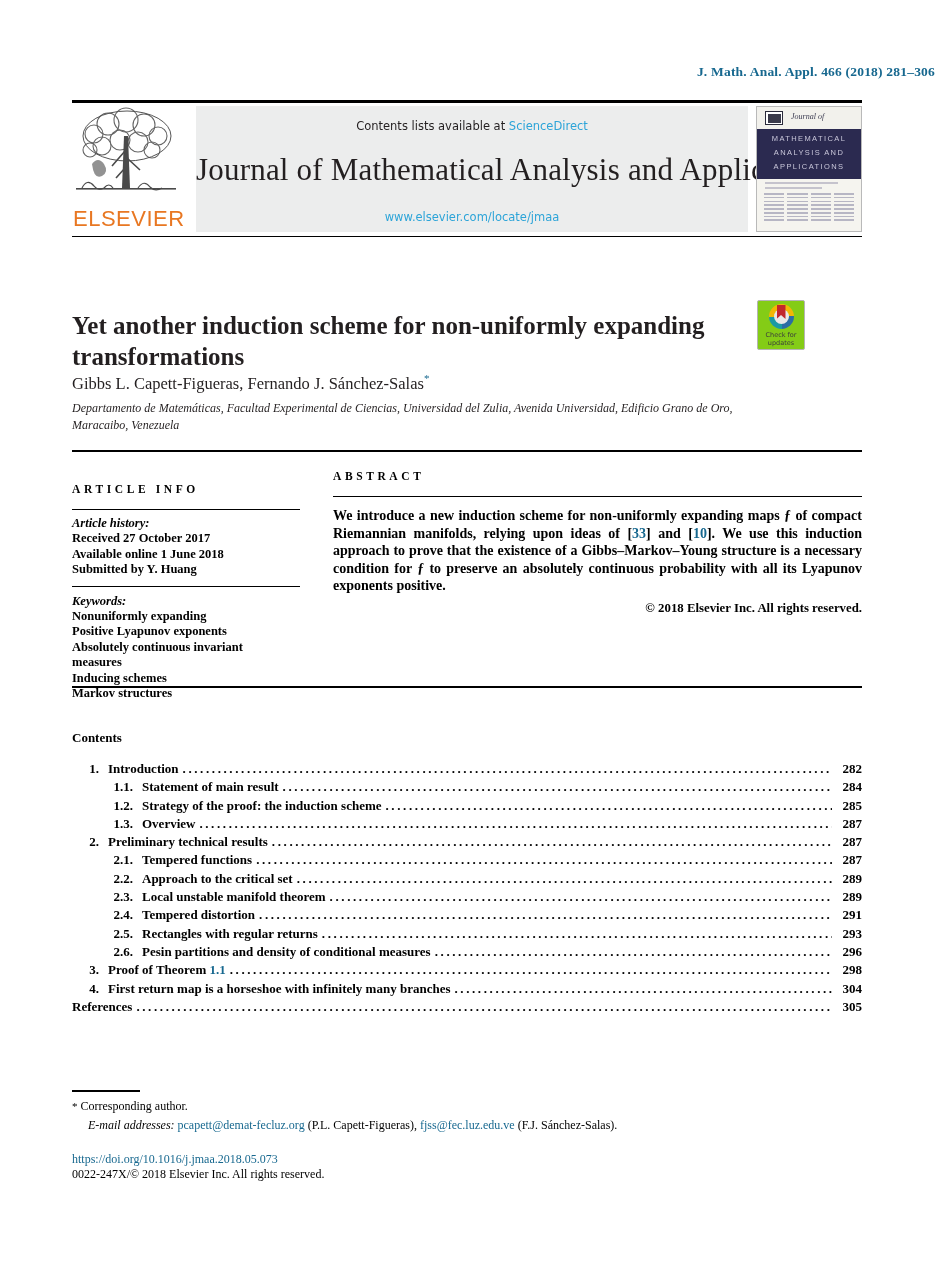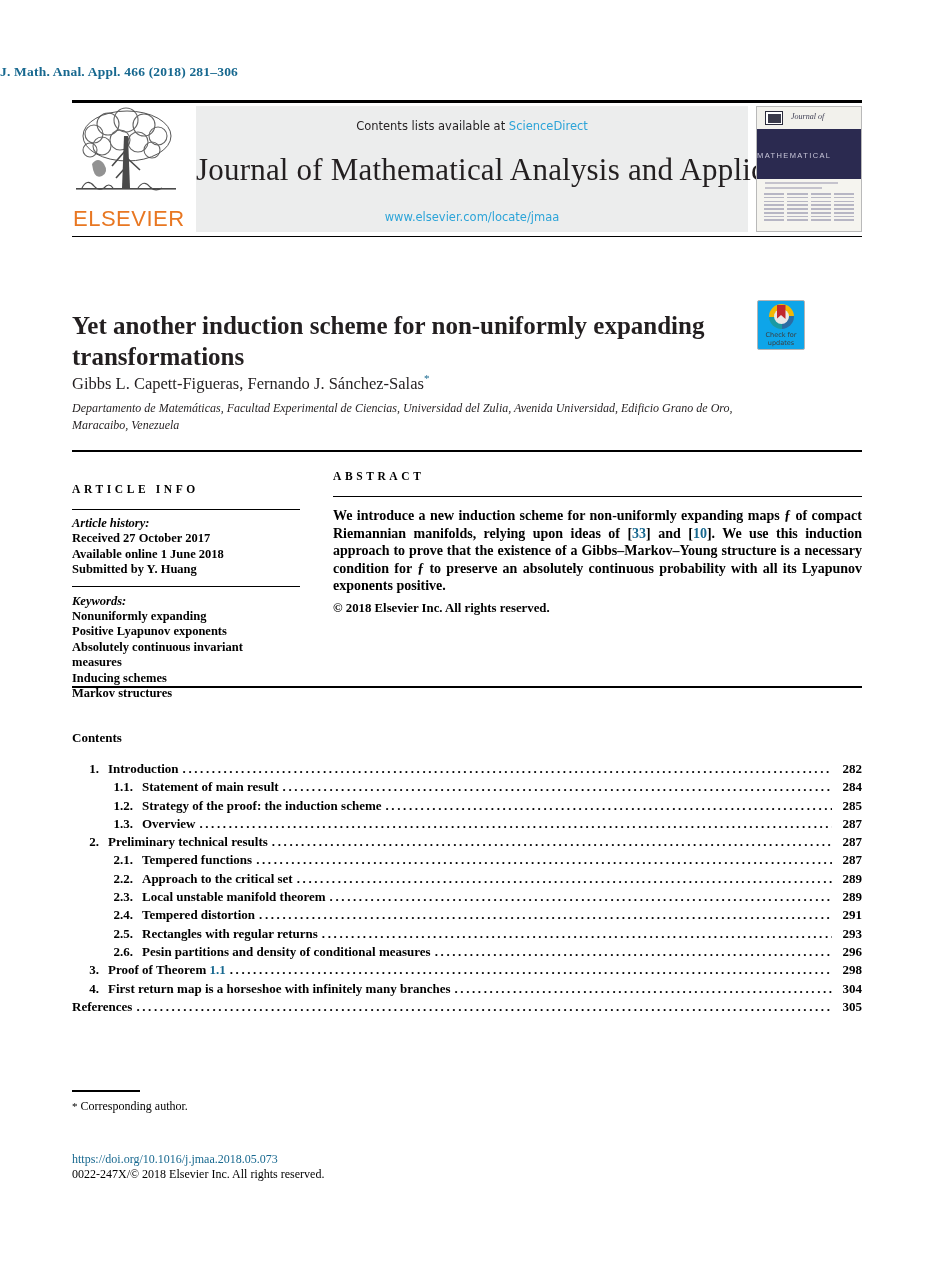--- a/index.html
+++ b/index.html
@@ -12,21 +12,21 @@
     position: relative;
     font-family: "Liberation Serif", "DejaVu Serif", serif;
     color: #000000;
     overflow: hidden;
   }
   .page { position: absolute; left: 0; top: 0; width: 935px; height: 1266px; }
 
   
   .runninghead {
     position: absolute; left: 0; top: 64px; width: 935px;
-    text-align: left;
+    text-align: right;
     font-weight: bold;
     font-size: 13.5px;
     letter-spacing: .2px;
     color: #17688f;
   }
 
   
   .masthead {
     position: absolute; left: 72px; top: 101px; width: 790px; height: 134px;
   }
@@ -85,35 +85,35 @@
   }
   .cv-topbar { position:absolute; left:0; top:0; width:100%; height:22px; background:#f2f1ec; }
   .cv-els { position:absolute; left:8px; top:4px; width:18px; height:14px;
             background:#ffffff; border:1px solid #2a2a3a; }
   .cv-els:after{ content:''; position:absolute; left:2px; top:2px; width:13px; height:9px;
             background:#3a3a4a; }
   .cv-jof { position:absolute; left:34px; top:5px; font-style:italic;
             font-size:8px; color:#3a3a50; font-family:"Liberation Serif",serif; }
   .cv-band { position:absolute; left:0; top:22px; width:100%; height:50px; background:#2b2a50; }
   .cv-band div { color:#c9c7da; font-size:7.5px; letter-spacing:1.4px;
-                 font-family:"Liberation Sans",sans-serif; margin-top:22px; }
+                 font-family:"Liberation Sans",sans-serif; text-align:center; margin-top:5px; }
   .cv-body { position:absolute; left:0; top:72px; width:100%; height:54px; background:#f5f4ef; }
   .cv-line { height:2px; background:#9c9ab0; margin:3px 8px; opacity:.55; }
   .cv-cols { display:flex; gap:3px; padding:0 7px; margin-top:4px; }
   .cv-col { flex:1; }
   .cv-col i { display:block; height:1.6px; background:#8e8ca6; margin-bottom:2.2px; opacity:.6; }
 
   
   .title {
     position: absolute; left: 72px; top: 293px; width: 640px;
     font-size: 25px; line-height: 31px; color: #231f20;
   }
   .badge {
     position: absolute; left: 757px; top: 300px; width: 48px; height: 50px;
-    background: #0ea5e9; border: 1px solid #b5b5b5; border-radius: 2px;
+    background: #84cc16; border: 1px solid #b5b5b5; border-radius: 2px;
     text-align: center;
   }
   .badge-ring {
     width: 25px; height: 25px; margin: 3px auto 0; border-radius: 50%;
     background: conic-gradient(#f2b705 0deg 90deg, #2b6ca3 90deg 180deg, #1a9aa3 180deg 270deg, #f2b705 270deg 360deg);
     position: relative;
   }
   .badge-ring:after {
     content:''; position:absolute; left:5px; top:5px; width:15px; height:15px;
     border-radius:50%; background:#e8e8e8;
@@ -150,21 +150,21 @@
   .hr-under { height:1.4px; background:#000; margin-top:14px; }
   .hr-thin  { height:1px;   background:#000; margin:8px 0 7px; }
   .it-head { font-style: italic; font-size: 12.5px; font-weight:bold; }
   .info-line { font-size: 12.5px; line-height: 15.5px; font-weight:bold; }
   .kw { font-size: 12.5px; line-height: 15.5px; font-weight:bold; }
   .abstract-body {
     font-size: 14px; line-height: 17.5px; text-align: justify; font-weight:bold;
     margin-top: 10px;
   }
   .abstract-body .ref { color:#17688f; }
-  .copyline { text-align:left; margin-top:6px; font-size:12.8px; font-weight:bold; }
+  .copyline { text-align:right; margin-top:6px; font-size:12.8px; font-weight:bold; }
   .rule-info-bottom {
     position:absolute; left:72px; top:686px; width:790px; height:1.8px; background:#000;
   }
 
   
   .contents-title {
     position:absolute; left:72px; top:730px; font-weight:bold; font-size:13px;
   }
   .toc { position:absolute; left:72px; top:760px; width:790px; }
   .toc-row { display:flex; align-items:baseline; font-size:13px; line-height:18.3px; font-weight:bold; }
@@ -430,17 +430,24 @@
         <span class="toc-page">305</span>
       </div>
     </div>
 
   <div class="foot-rule"></div>
   <div class="foot">
     <div>
       <span class="star">*</span>
       <span>Corresponding author.</span>
     </div>
+    <div class="foot-line2">
+      <i>E-mail addresses:</i>
+      <span class="lnk">pcapett@demat-fecluz.org</span>
+      <span>(P.L. Capett-Figueras),</span>
+      <span class="lnk">fjss@fec.luz.edu.ve</span>
+      <span>(F.J. Sánchez-Salas).</span>
+    </div>
   </div>
   <div class="doi">https://doi.org/10.1016/j.jmaa.2018.05.073</div>
   <div class="issn">0022-247X/© 2018 Elsevier Inc. All rights reserved.</div>
 
 </div>
 
 </body></html>

